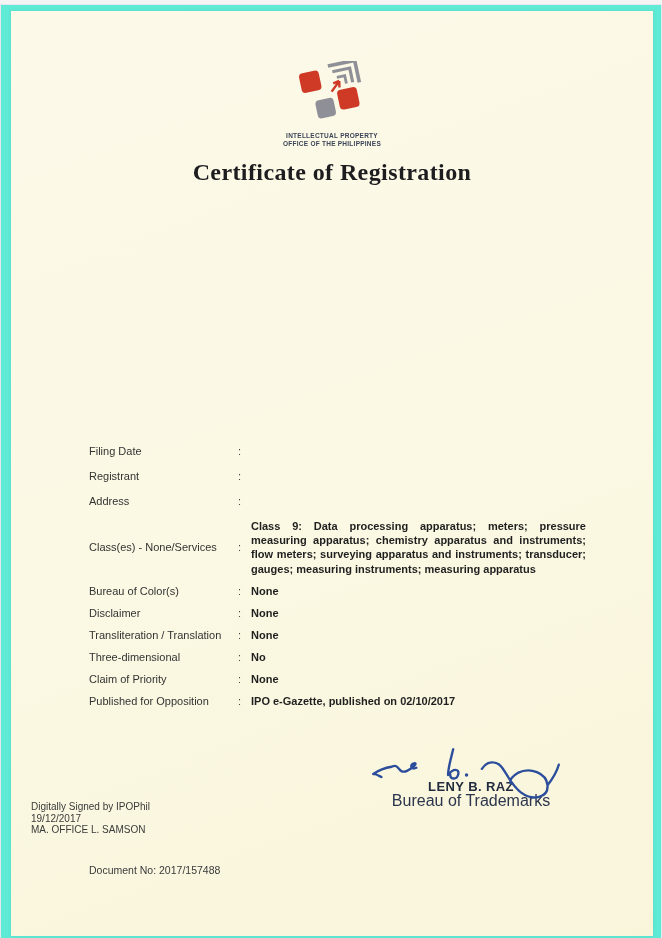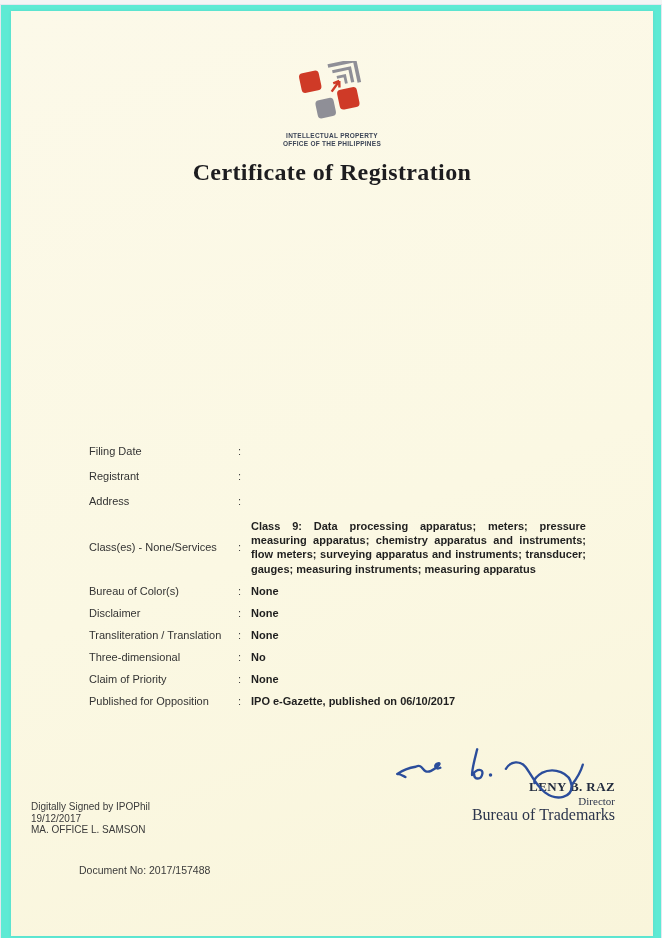--- a/index.html
+++ b/index.html
@@ -31,29 +31,29 @@
   
   .fields{position:absolute;top:433px;left:78px;width:497px;font-size:11px;color:#333;}
   .frow{display:flex;align-items:flex-start;line-height:14px;margin-bottom:8px;}
   .frow.gap-lg{margin-bottom:11px;}
   .frow.multi{align-items:center;}
   .flabel{width:149px;flex:none;}
   .fcolon{width:13px;flex:none;text-align:left;color:#444;}
   .fvalue{flex:1;font-weight:bold;color:#1f1f1f;}
   .frow.multi .fvalue{text-align:justify;line-height:14.2px;}
   
-  .sig-block{position:absolute;top:728px;left:364px;width:240px;text-align:right;font-family:Liberation Serif, serif;}
+  .sig-block{position:absolute;top:728px;left:340px;width:240px;text-align:center;}
   .sig-svg{position:absolute;left:12px;top:2px;pointer-events:none;}
   .sig-name{margin-top:40px;font-size:13px;font-weight:bold;color:#232c3f;letter-spacing:.4px;}
   .sig-title{font-size:11px;color:#2c354c;line-height:13px;}
   .sig-office{font-size:16px;color:#2c354c;line-height:13px;}
   
   .digital{position:absolute;top:790px;left:20px;font-size:10px;color:#3a3a3a;line-height:11.5px;}
   
-  .docno{position:absolute;top:853px;left:68px;font-size:10.5px;color:#3a3a3a;text-align:right;}
+  .docno{position:absolute;top:853px;left:78px;font-size:10.5px;color:#3a3a3a;text-align:right;}
 </style>
 </head>
 <body>
 
 <div class="canvas">
   <div class="paper">
 
     <div class="logo-block">
       <svg width="78" height="66" viewBox="0 0 96 82">
         <g transform="rotate(-12 48 40)">
@@ -116,35 +116,34 @@
         <span class="fvalue">No</span>
       </div>
       <div class="frow">
         <span class="flabel">Claim of Priority</span>
         <span class="fcolon">:</span>
         <span class="fvalue">None</span>
       </div>
       <div class="frow">
         <span class="flabel">Published for Opposition</span>
         <span class="fcolon">:</span>
-        <span class="fvalue">IPO e-Gazette, published on 06/10/2017</span>
+        <span class="fvalue">IPO e-Gazette, published on 02/10/2017</span>
       </div>
     </div>
 
     <div class="sig-block">
       <svg class="sig-svg" width="205" height="72" viewBox="0 0 200 70">
         <g fill="none" stroke-width="2.3" stroke-linecap="round" stroke-linejoin="round">
           <path d="M10,32 C16,28 22,26 28,25 M10,32 C13,32 16,34 18,35 M28,25 C36,21 34,33 43,29 C50,26 54,20 49,22 C45,24 48,28 52,26" stroke="#2b4d9b"></path>
           <path d="M88,8 C86,16 83,26 83,33 C88,26 94,27 93,32 C92,38 85,38 85,32" stroke="#2b4d9b"></path>
           <circle cx="101" cy="33" r="1.7" stroke="none" fill="#2b4d9b"></circle>
           <path d="M116,27 C121,19 130,19 135,25 C140,31 144,42 154,50 C166,59 181,55 180,43 C179,31 163,25 151,31 C146,34 143,38 144,41 M180,43 C184,38 189,30 191,23" stroke="#2b4d9b"></path>
         </g>
       </svg>
       <div class="sig-name">LENY B. RAZ</div>
-      <div class="sig-title">Director</div>
       <div class="sig-office">Bureau of Trademarks</div>
     </div>
 
     <div class="digital">
       <div>Digitally Signed by IPOPhil</div>
       <div>19/12/2017</div>
       <div>MA. OFFICE L. SAMSON</div>
     </div>
 
     <div class="docno">Document No: 2017/157488</div>

